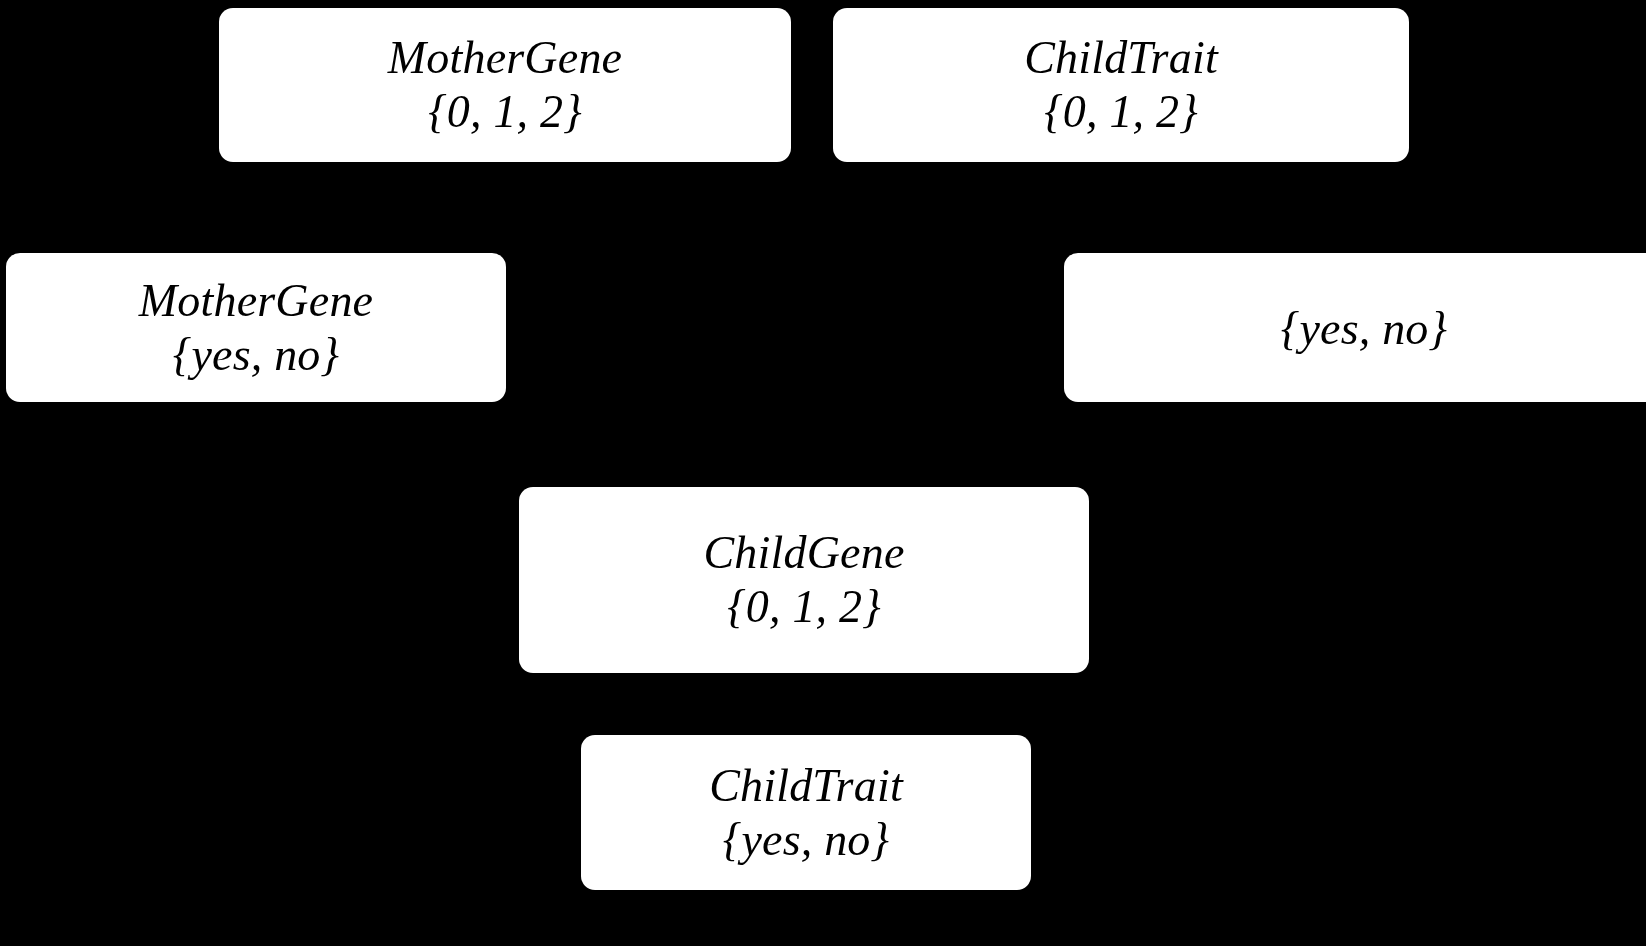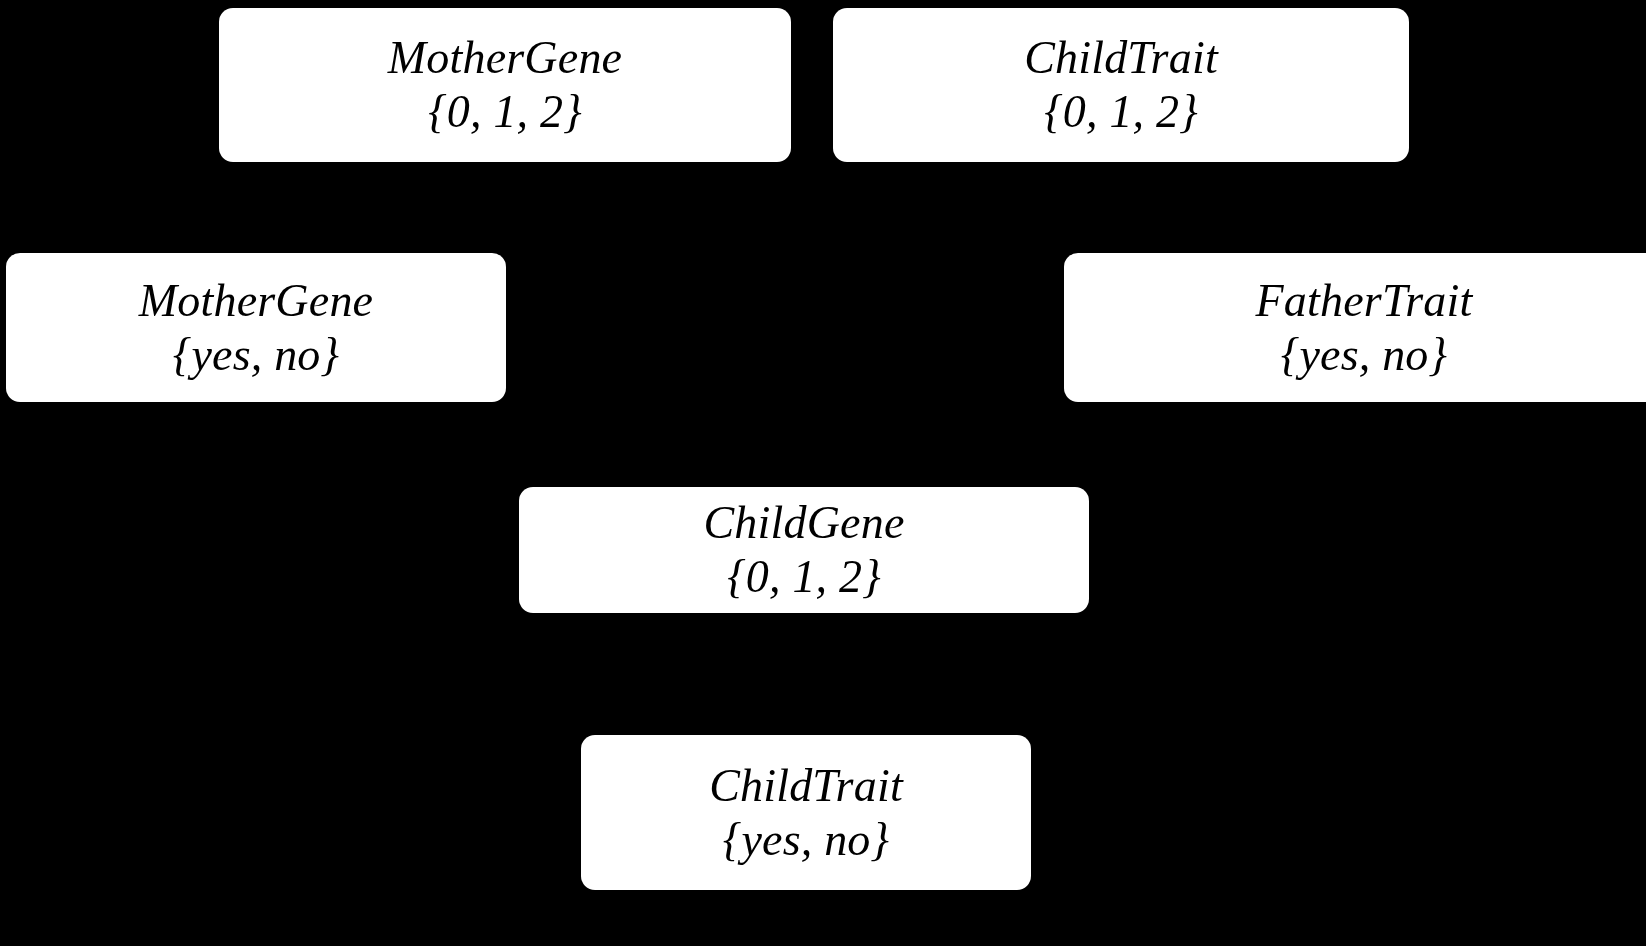--- a/index.html
+++ b/index.html
@@ -42,21 +42,21 @@
     letter-spacing: 0.2px;
     white-space: nowrap;
     margin-top: 2px;
   }
 
   
   #node-mother-gene  { left: 219px;  top: 8px;   width: 572px; height: 154px; }
   #node-father-gene  { left: 833px;  top: 8px;   width: 576px; height: 154px; }
   #node-mother-trait { left: 6px;    top: 253px; width: 500px; height: 149px; }
   #node-father-trait { left: 1064px; top: 253px; width: 600px; height: 149px; }
-  #node-child-gene   { left: 519px;  top: 487px; width: 570px; height: 126px; }
+  #node-child-gene   { left: 519px;  top: 487px; width: 570px; height: 186px; }
   #node-child-trait  { left: 581px;  top: 735px; width: 450px; height: 155px; text-align: center; }
 </style>
 </head>
 <body>
 
 <div id="canvas">
 
   <div class="node" id="node-mother-gene">
     <div class="node-name">MotherGene</div>
     <div class="node-domain">{0, 1, 2}</div>
@@ -66,21 +66,20 @@
     <div class="node-name">ChildTrait</div>
     <div class="node-domain">{0, 1, 2}</div>
   </div>
 
   <div class="node" id="node-mother-trait">
     <div class="node-name">MotherGene</div>
     <div class="node-domain">{yes, no}</div>
   </div>
 
   <div class="node" id="node-father-trait">
-    <div class="node-name">FatherTrait</div>
     <div class="node-domain">{yes, no}</div>
   </div>
 
   <div class="node" id="node-child-gene">
     <div class="node-name">ChildGene</div>
     <div class="node-domain">{0, 1, 2}</div>
   </div>
 
   <div class="node" id="node-child-trait">
     <div class="node-name">ChildTrait</div>

